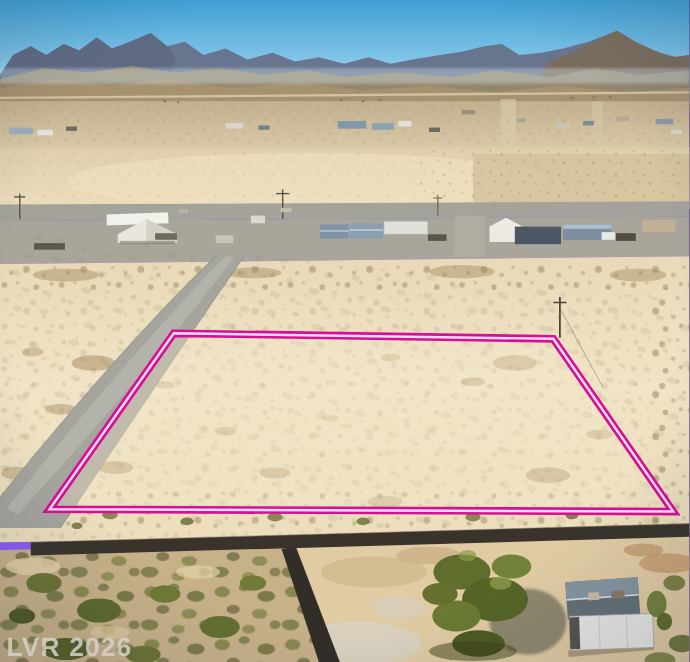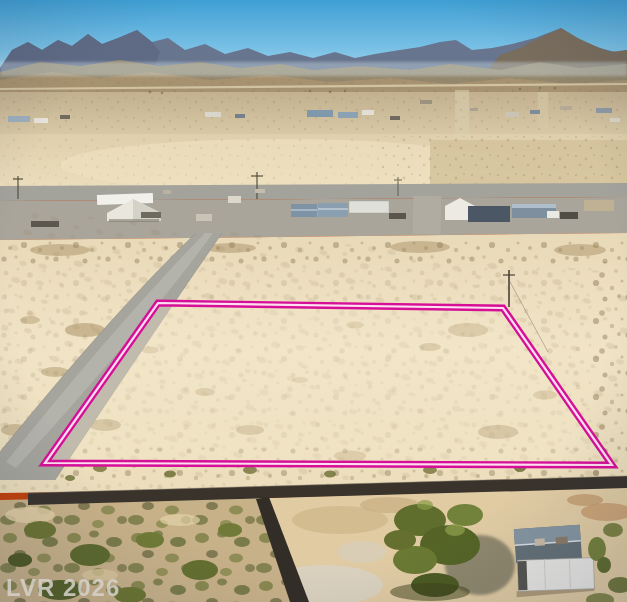--- a/index.html
+++ b/index.html
@@ -1,18 +1,18 @@
 <!DOCTYPE html>
 <html><head>
 <meta charset="utf-8">
 <style>
   html,body{margin:0;padding:0;background:#222;}
   .stage{
     position:relative;width:627px;height:602px;overflow:hidden;
-    font-family:"Liberation Sans",sans-serif;background:#c2410c;
+    font-family:"Liberation Sans",sans-serif;background:#8b5cf6;
   }
   .stage svg{display:block;}
   .watermark-text{
     font-family:"Liberation Sans",sans-serif;
     font-weight:700;font-size:24px;letter-spacing:1px;
   }
 </style>
 </head>
 <body>
 

